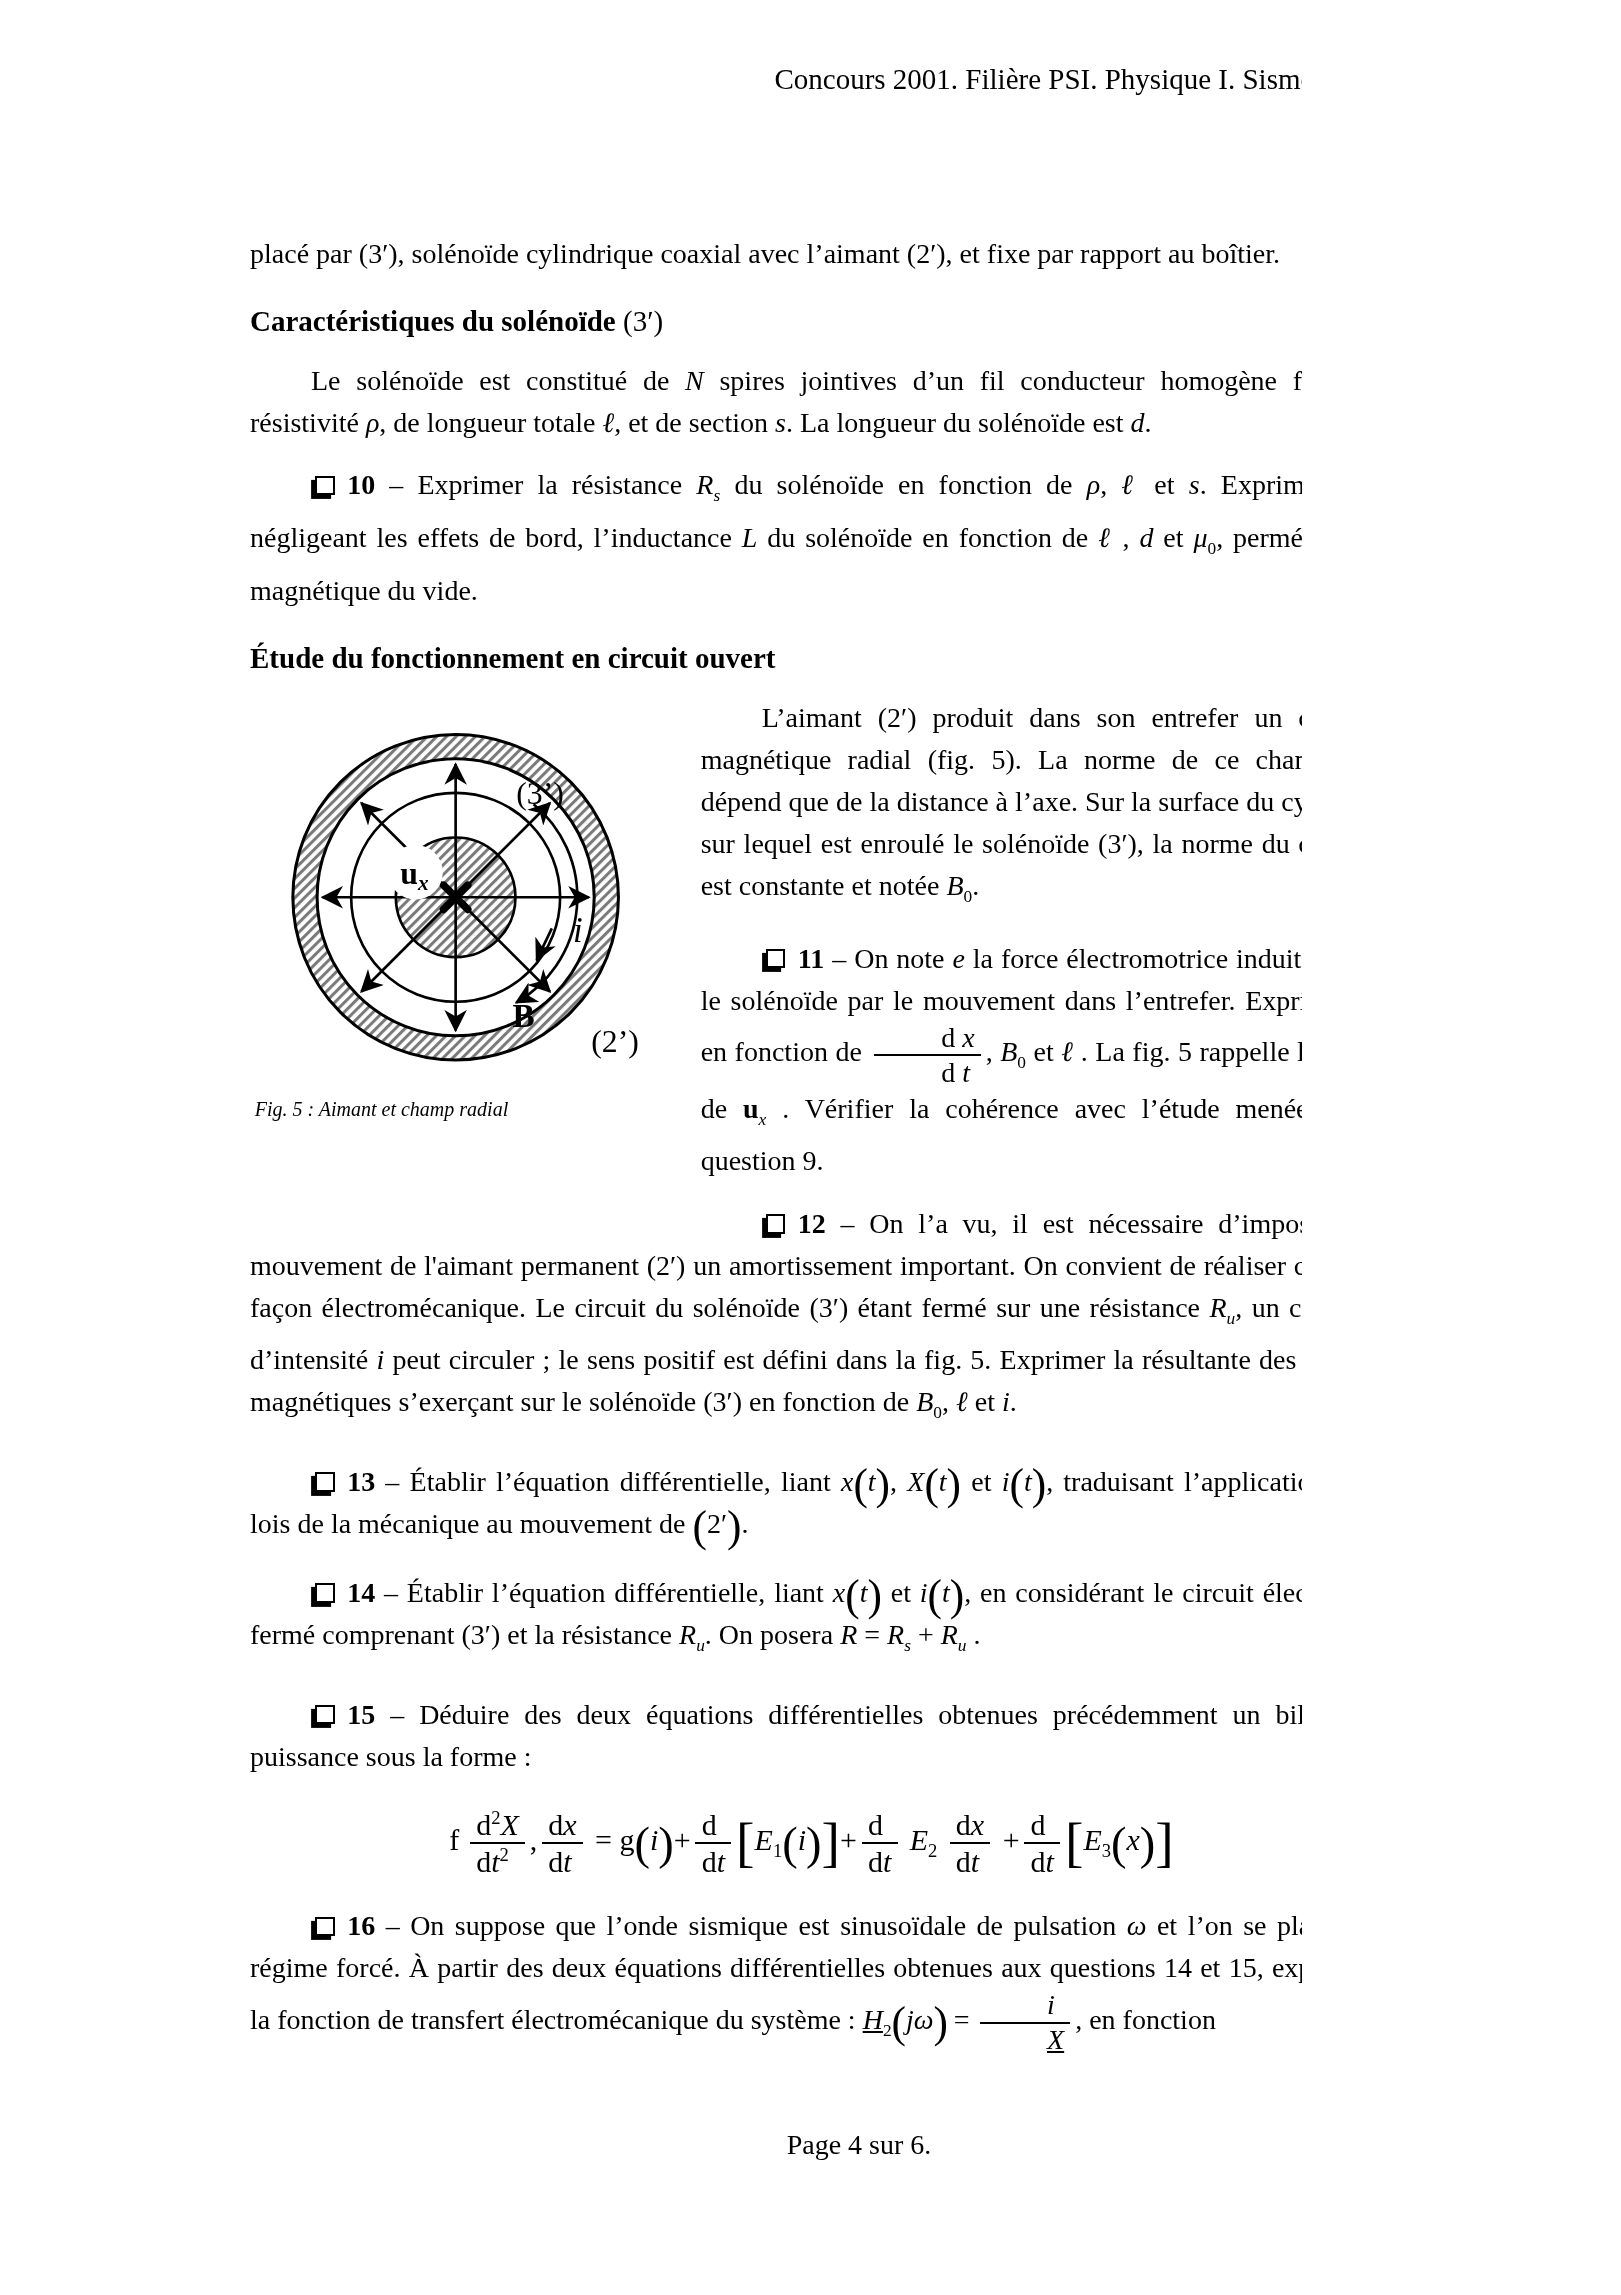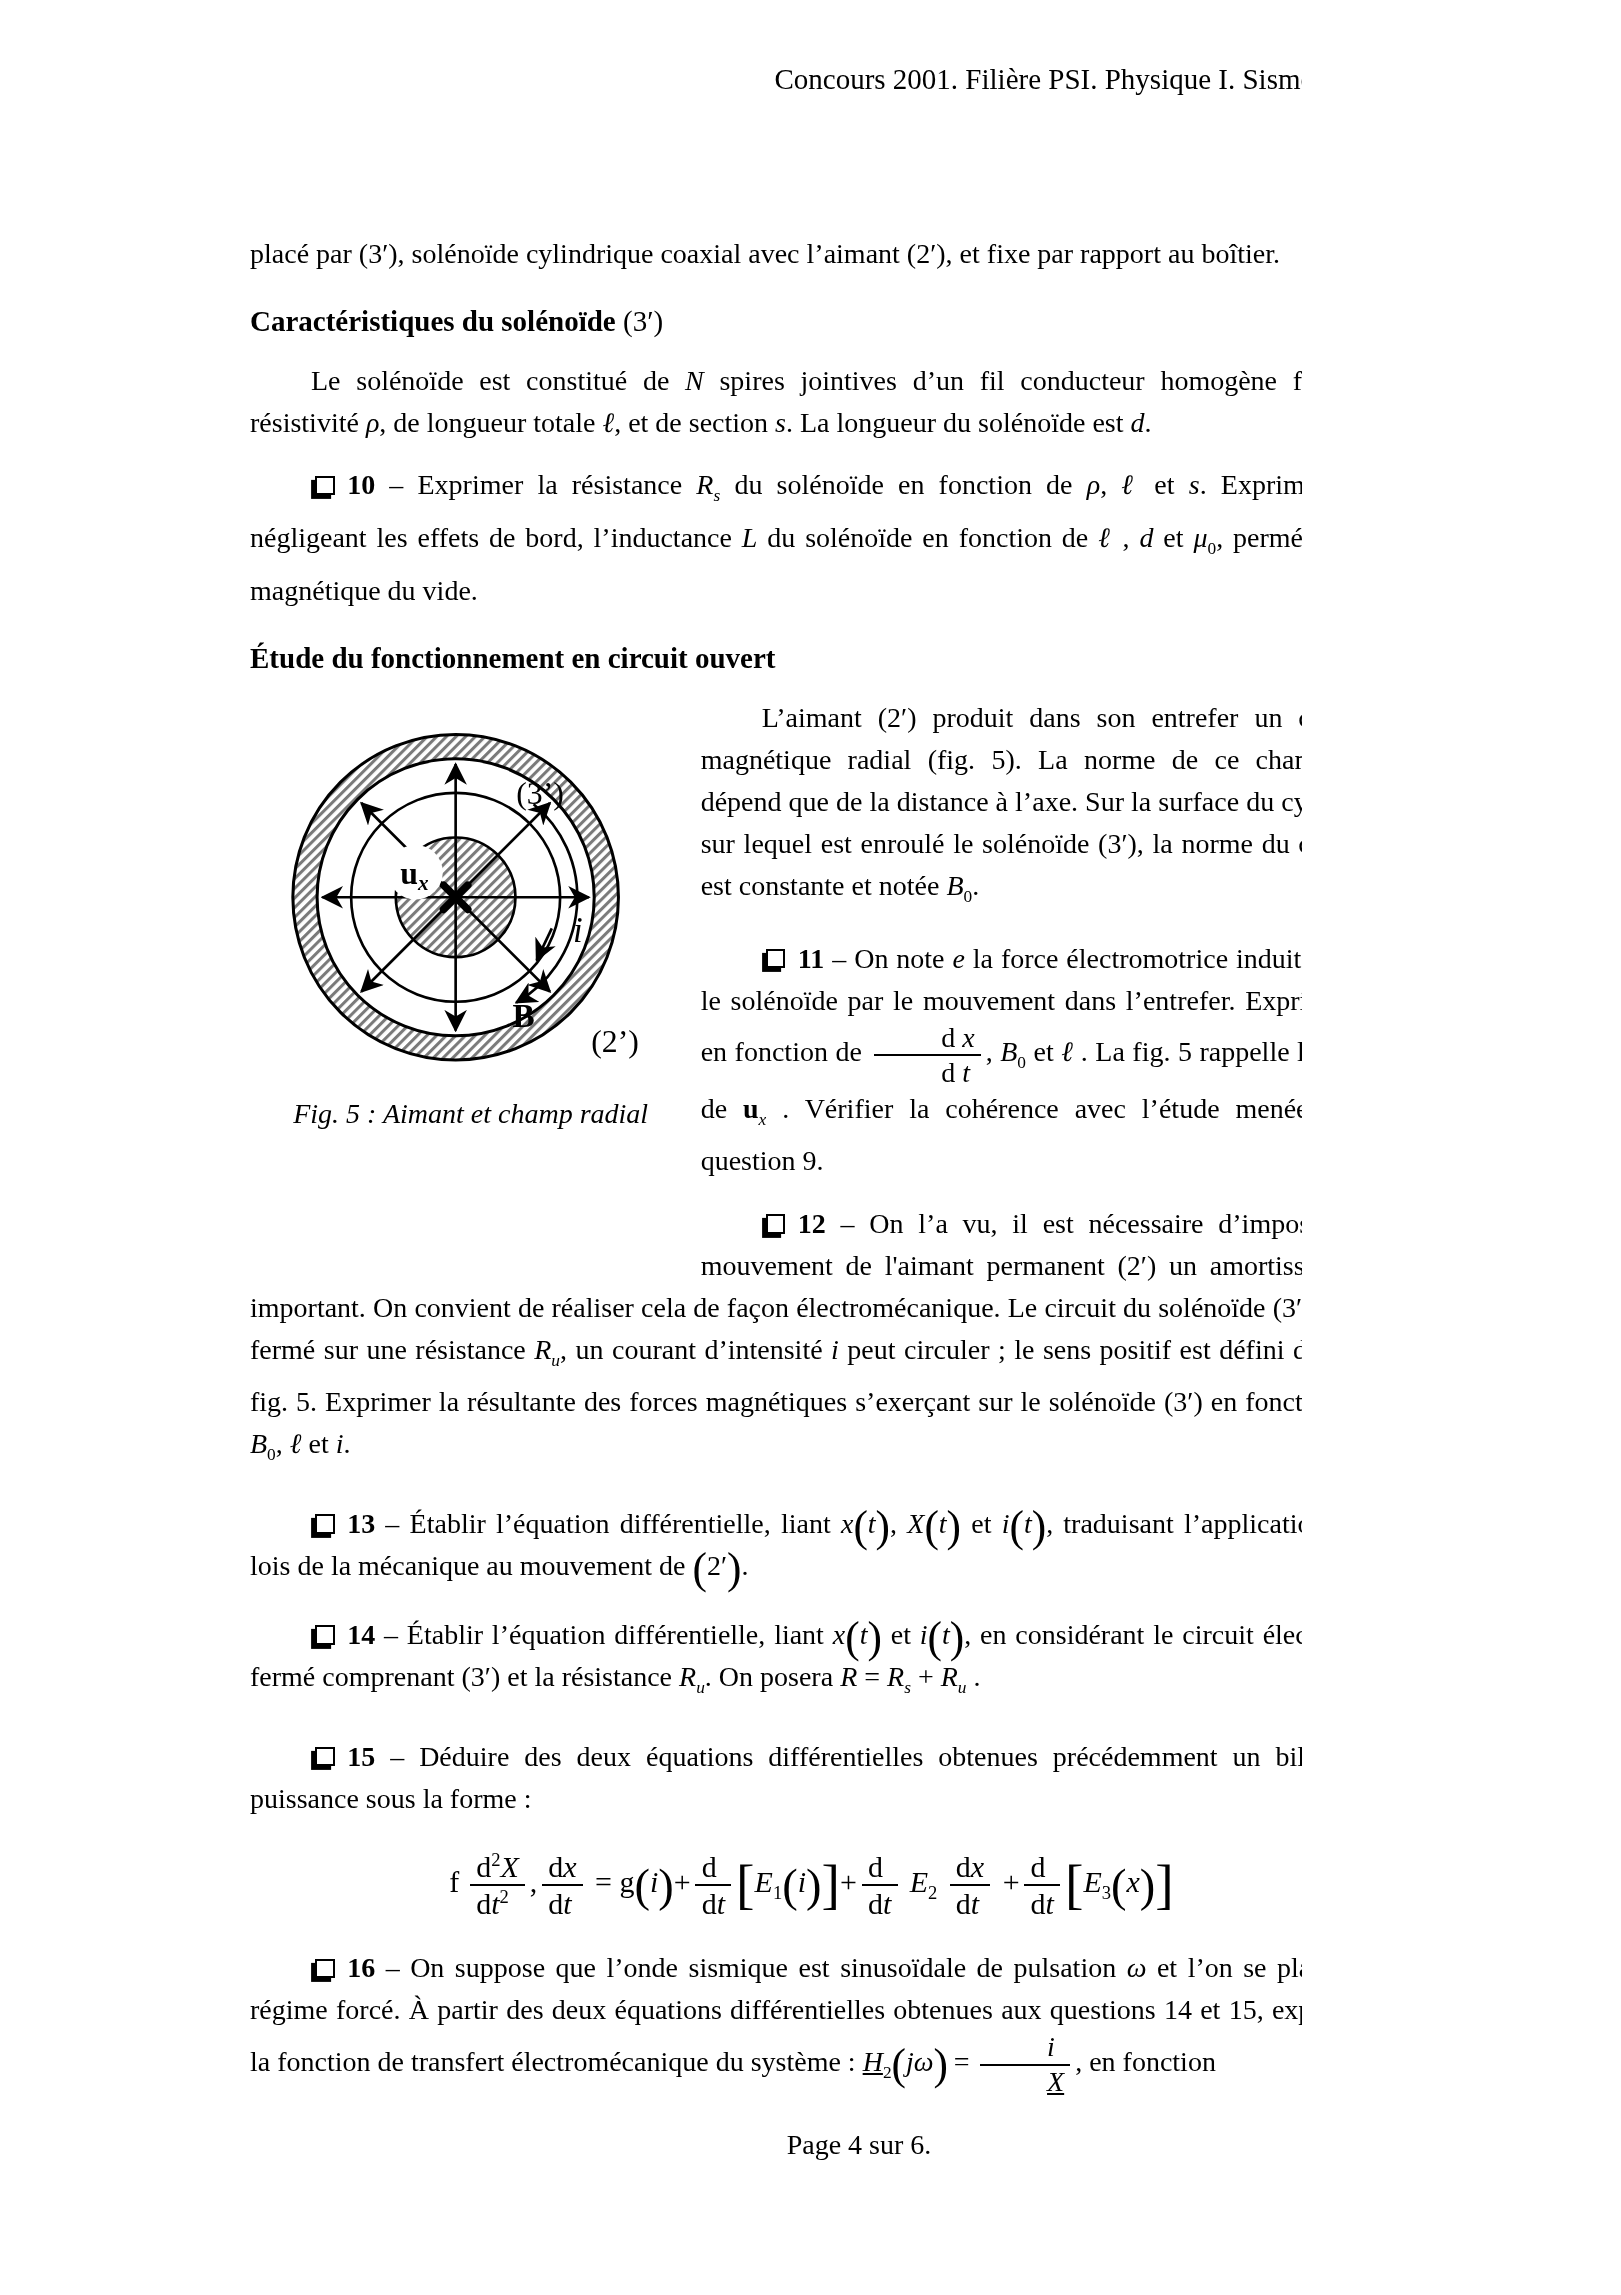--- a/index.html
+++ b/index.html
@@ -16,21 +16,21 @@
   .qn{font-weight:bold;}
   sub{font-size:0.62em;}
   sup{font-size:0.62em;}
   .frac{display:inline-block;vertical-align:middle;text-align:left;line-height:1.12;margin:0 4.7px;}
   .frac .fnum{display:block;padding:0 6.3px 0.8px 6.3px;}
   .frac .fden{display:block;border-top:2.4px solid #000;padding:0.8px 6.3px 0 6.3px;}
   .bigp{font-size:1.55em;line-height:0;vertical-align:-0.18em;}
   .bigb{font-size:1.85em;line-height:0;vertical-align:-0.2em;}
   .equation{font-size:30px;text-align:center;margin:30px 0 27px 0;line-height:1.25;}
   .fig-float{float:left;width:432px;margin:4.7px 14px 118px 4.7px;}
-  .caption{font-style:italic;font-size:28px;text-align:center;margin-top:7.9px;}
+  .caption{font-style:italic;font-size:20px;margin-top:7.9px;}
   .footer{position:absolute;left:0;top:2129px;width:1622px;text-align:center;font-size:28px;padding-left:48px;}
   svg text{font-family:"Liberation Serif","DejaVu Serif",serif;fill:#000;}
 </style>
 </head>
 <body>
 
 <div class="page">
 
   <div class="header">Concours 2001. Filière PSI. Physique I. Sismologie</div>
 

